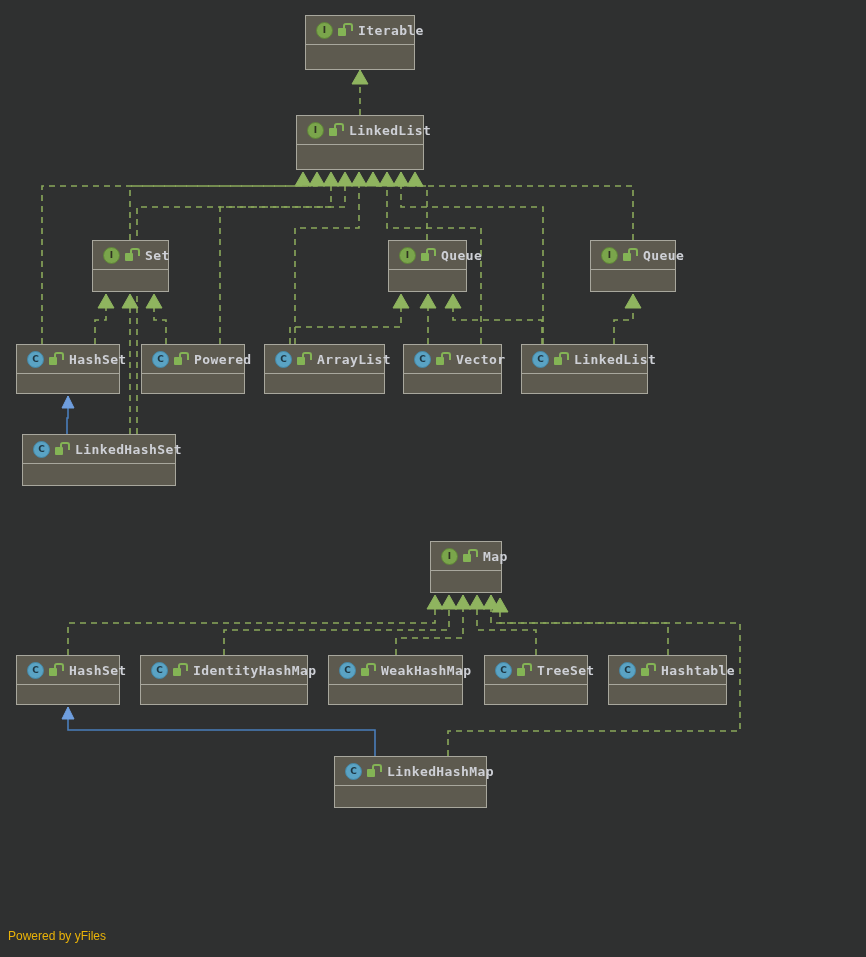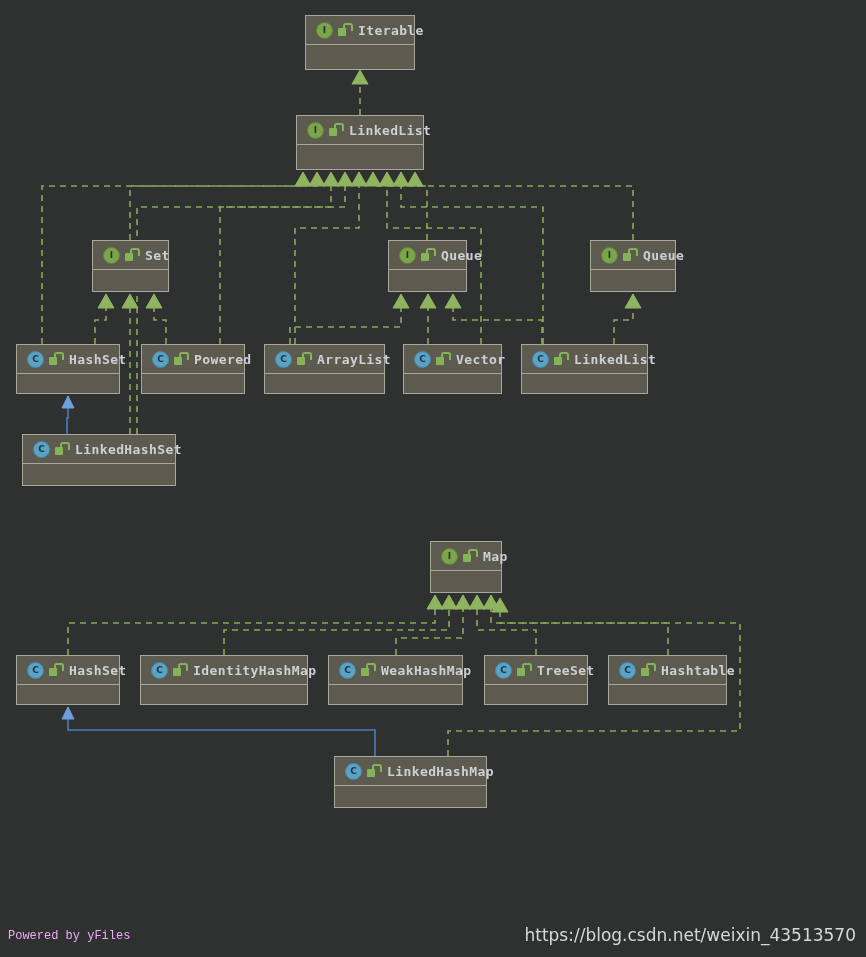--- a/index.html
+++ b/index.html
@@ -98,22 +98,22 @@
     top: 5px;
     width: 8px;
     height: 8px;
     background: #84b455;
     border-radius: 1px;
   }
   .footer-left {
     position: absolute;
     left: 8px;
     bottom: 14px;
-    color: #f0abfc;
-    font-family: Liberation Mono, monospace;
+    color: #eab308;
+    font-family: Liberation Sans, sans-serif;
     font-size: 12px;
   }
   .watermark {
     position: absolute;
     right: 10px;
     bottom: 12px;
     color: #d8d8d8;
     font-family: "DejaVu Sans", sans-serif;
     font-size: 17px;
   }
@@ -421,14 +421,13 @@
             <span class="shackle"></span>
             <span class="body"></span>
           </span>
           <span class="node-label">LinkedHashMap</span>
         </div>
         <div class="node-body"></div>
       </div>
     </div>
 
   <div class="footer-left">Powered by yFiles</div>
-  <div class="watermark">https://blog.csdn.net/weixin_43513570</div>
 </div>
 
 </body></html>

